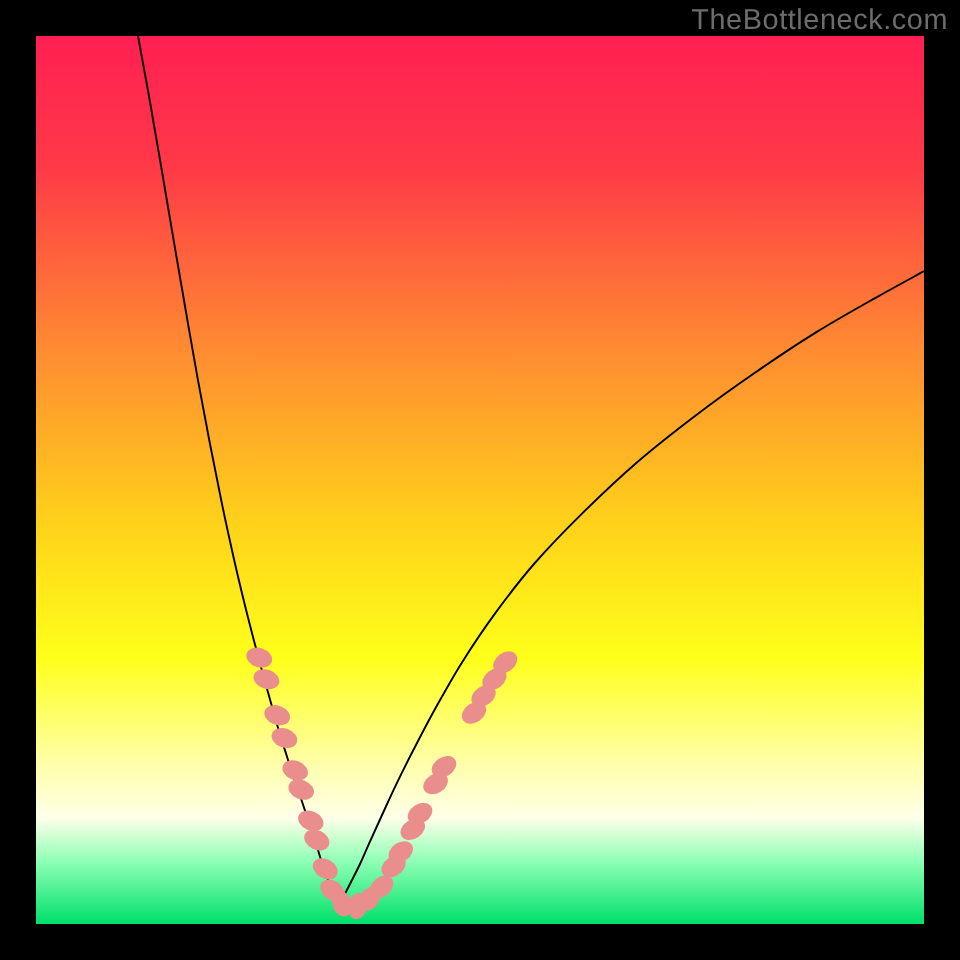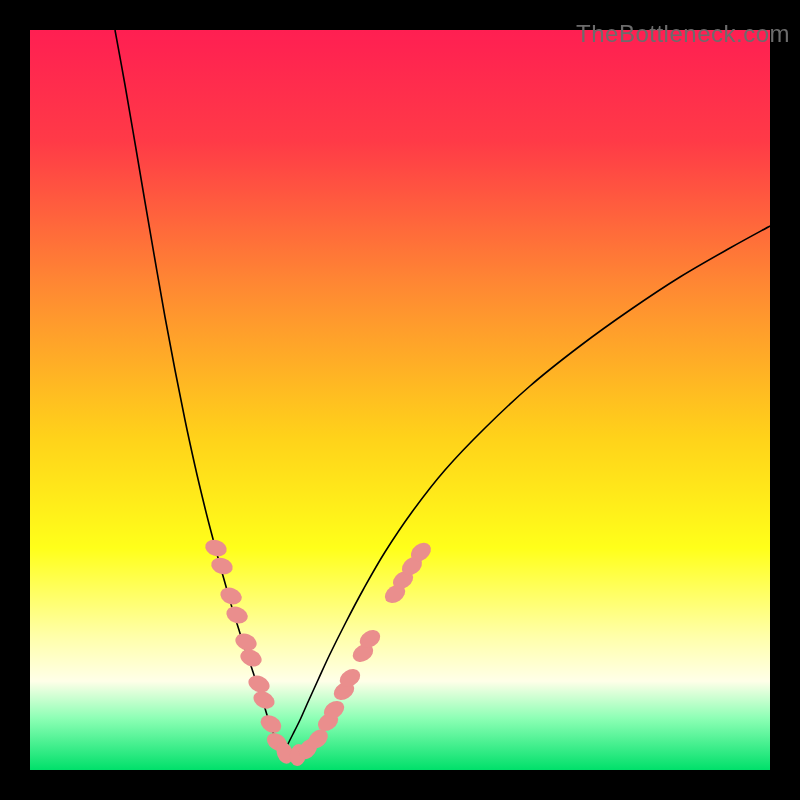--- a/index.html
+++ b/index.html
@@ -14,21 +14,21 @@
   .frame {
     position: absolute;
     left: 30px;
     top: 30px;
     width: 740px;
     height: 740px;
     overflow: hidden;
   }
   .watermark {
     position: absolute;
-    top: 20px;
+    top: 3px;
     right: 10px;
     color: #6c6c6c;
     font-size: 24px;
     letter-spacing: 0.5px;
     z-index: 10;
     font-weight: 500;
   }
   svg {
     display: block;
   }

